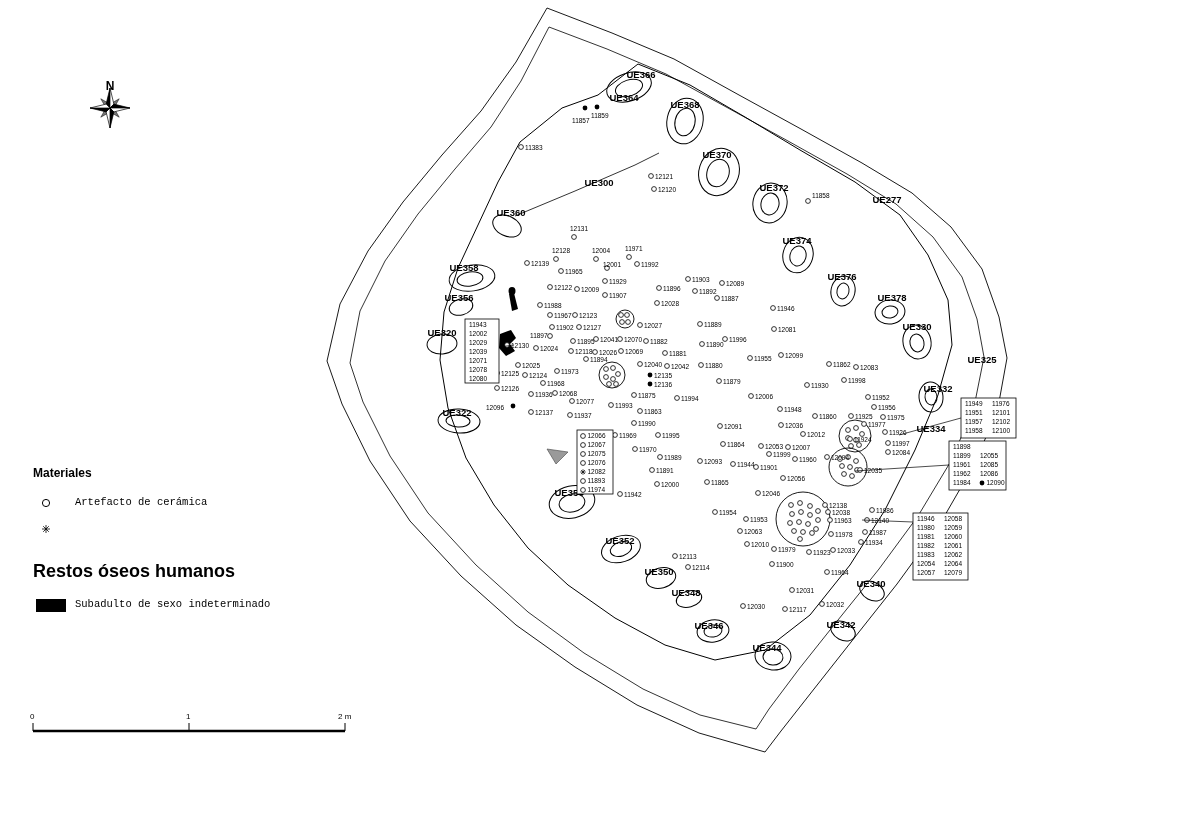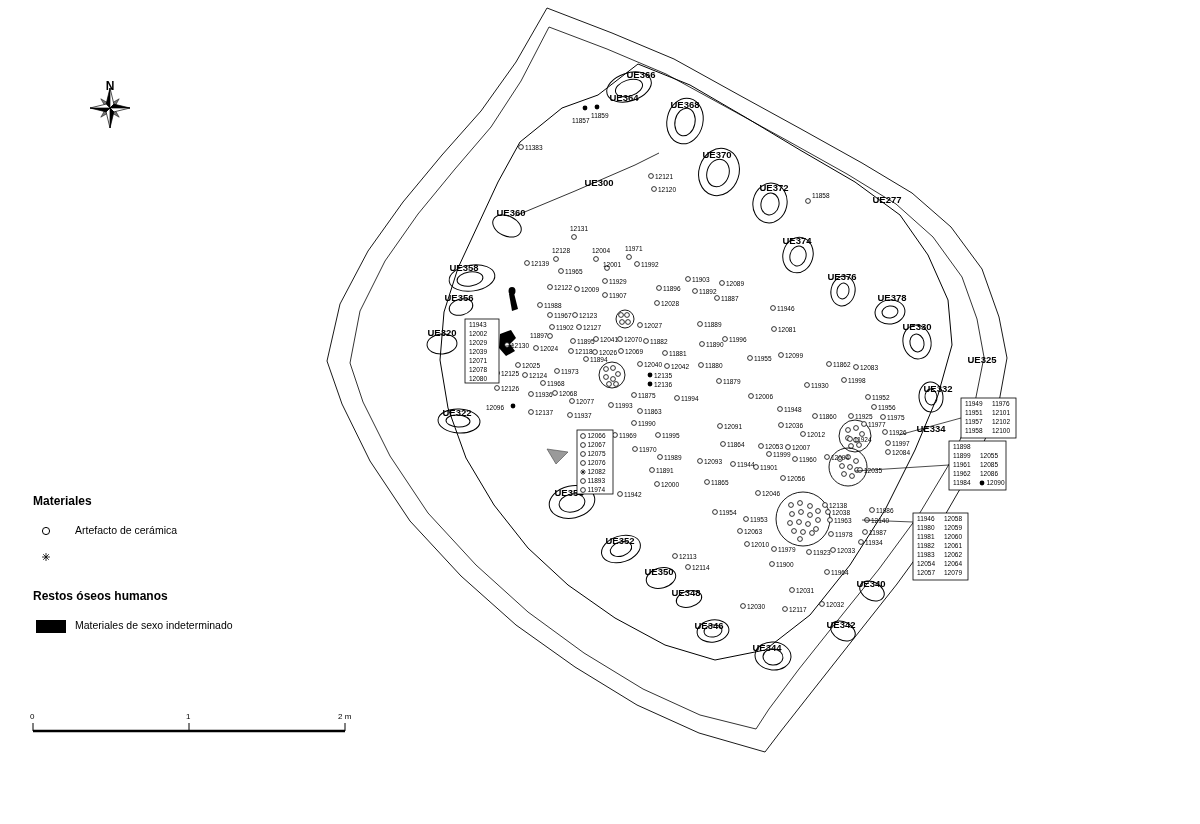--- a/index.html
+++ b/index.html
@@ -1,24 +1,24 @@
 <!DOCTYPE html>
 <html><head>
 <meta charset="utf-8">
 <style>
   html,body{margin:0;padding:0;background:#fff;}
   body{width:1200px;height:824px;position:relative;font-family:"Liberation Sans",sans-serif;color:#000;overflow:hidden;}
   #plan{position:absolute;left:0;top:0;}
   #plan text{font-family:"Liberation Sans",sans-serif;fill:#000;}
-  .legend{position:absolute;left:33px;top:494px;width:330px;}
+  .legend{position:absolute;left:33px;top:466px;width:330px;}
   .legend-title{font-size:12px;font-weight:bold;margin:0 0 16px 0;}
   .leg-row{display:flex;align-items:flex-start;margin-bottom:13px;}
   .leg-sym{width:42px;flex:0 0 42px;display:flex;justify-content:flex-start;padding-left:7px;box-sizing:border-box;margin-top:1px;}
-  .leg-label{font-size:10.5px;line-height:1.25;max-width:200px;}
-  .remains-title{font-size:12px;font-weight:bold;margin:26px 0 16px 0;}
+  .leg-label{font-size:10.5px;line-height:1.25;max-width:200px;font-family:Liberation Mono, monospace;}
+  .remains-title{font-size:18px;font-weight:bold;margin:26px 0 16px 0;}
   .black-swatch{width:30px;height:13px;background:#000;display:inline-block;}
 </style>
 </head>
 <body>
 
 <svg id="plan" width="1200" height="824" viewBox="0 0 1200 824" xmlns="http://www.w3.org/2000/svg">
 
   <path fill="none" stroke="#000" stroke-width="0.9" d="M547,8 L612,33 L674,59 L739,95 L801,129 L862,163 L912,193 L951,227 L982,269 L999,317 L1007,358 L997,413 L971,470 L937,529 L897,584 L855,637 L814,689 L781,731 L765,752 L699,733 L637,705 L575,667 L516,625 L461,576 L410,521 L370,461 L342,404 L327,361 L340,304 L368,251 L403,202 L442,155 L481,111 L516,62 Z"></path>
   <path fill="none" stroke="#000" stroke-width="0.8" d="M549,27 L607,49 L666,74 L728,108 L788,141 L847,174 L896,204 L933,237 L962,277 L977,319 L984,357 L974,407 L951,461 L918,516 L879,569 L838,620 L799,669 L769,709 L756,729 L700,715 L643,689 L584,653 L528,612 L476,565 L428,513 L390,456 L363,402 L350,363 L360,311 L385,261 L418,214 L455,169 L491,127 L521,81 Z"></path>
   <path fill="none" stroke="#000" stroke-width="1" d="M520,142 L562,108 L598,95 L638,64 L690,85 L745,117 L800,150 L855,182 L900,215 L928,255 L948,300 L952,345 L938,395 L915,450 L885,510 L850,565 L810,615 L765,650 L715,660 L665,645 L615,618 L568,585 L528,548 L494,505 L466,458 L448,408 L440,360 L444,312 L458,268 L478,225 L498,182 Z"></path>
@@ -524,15 +524,15 @@
     </span>
   </div>
 
 
   <div class="remains-title">Restos óseos humanos</div>
 
   <div class="leg-row">
     <span class="leg-sym" style="padding-left:3px;">
       <span class="black-swatch"></span>
     </span>
-    <span class="leg-label">Materiales de sexo indeterminado</span>
+    <span class="leg-label">Subadulto de sexo indeterminado</span>
   </div>
 </div>
 
 </body></html>

